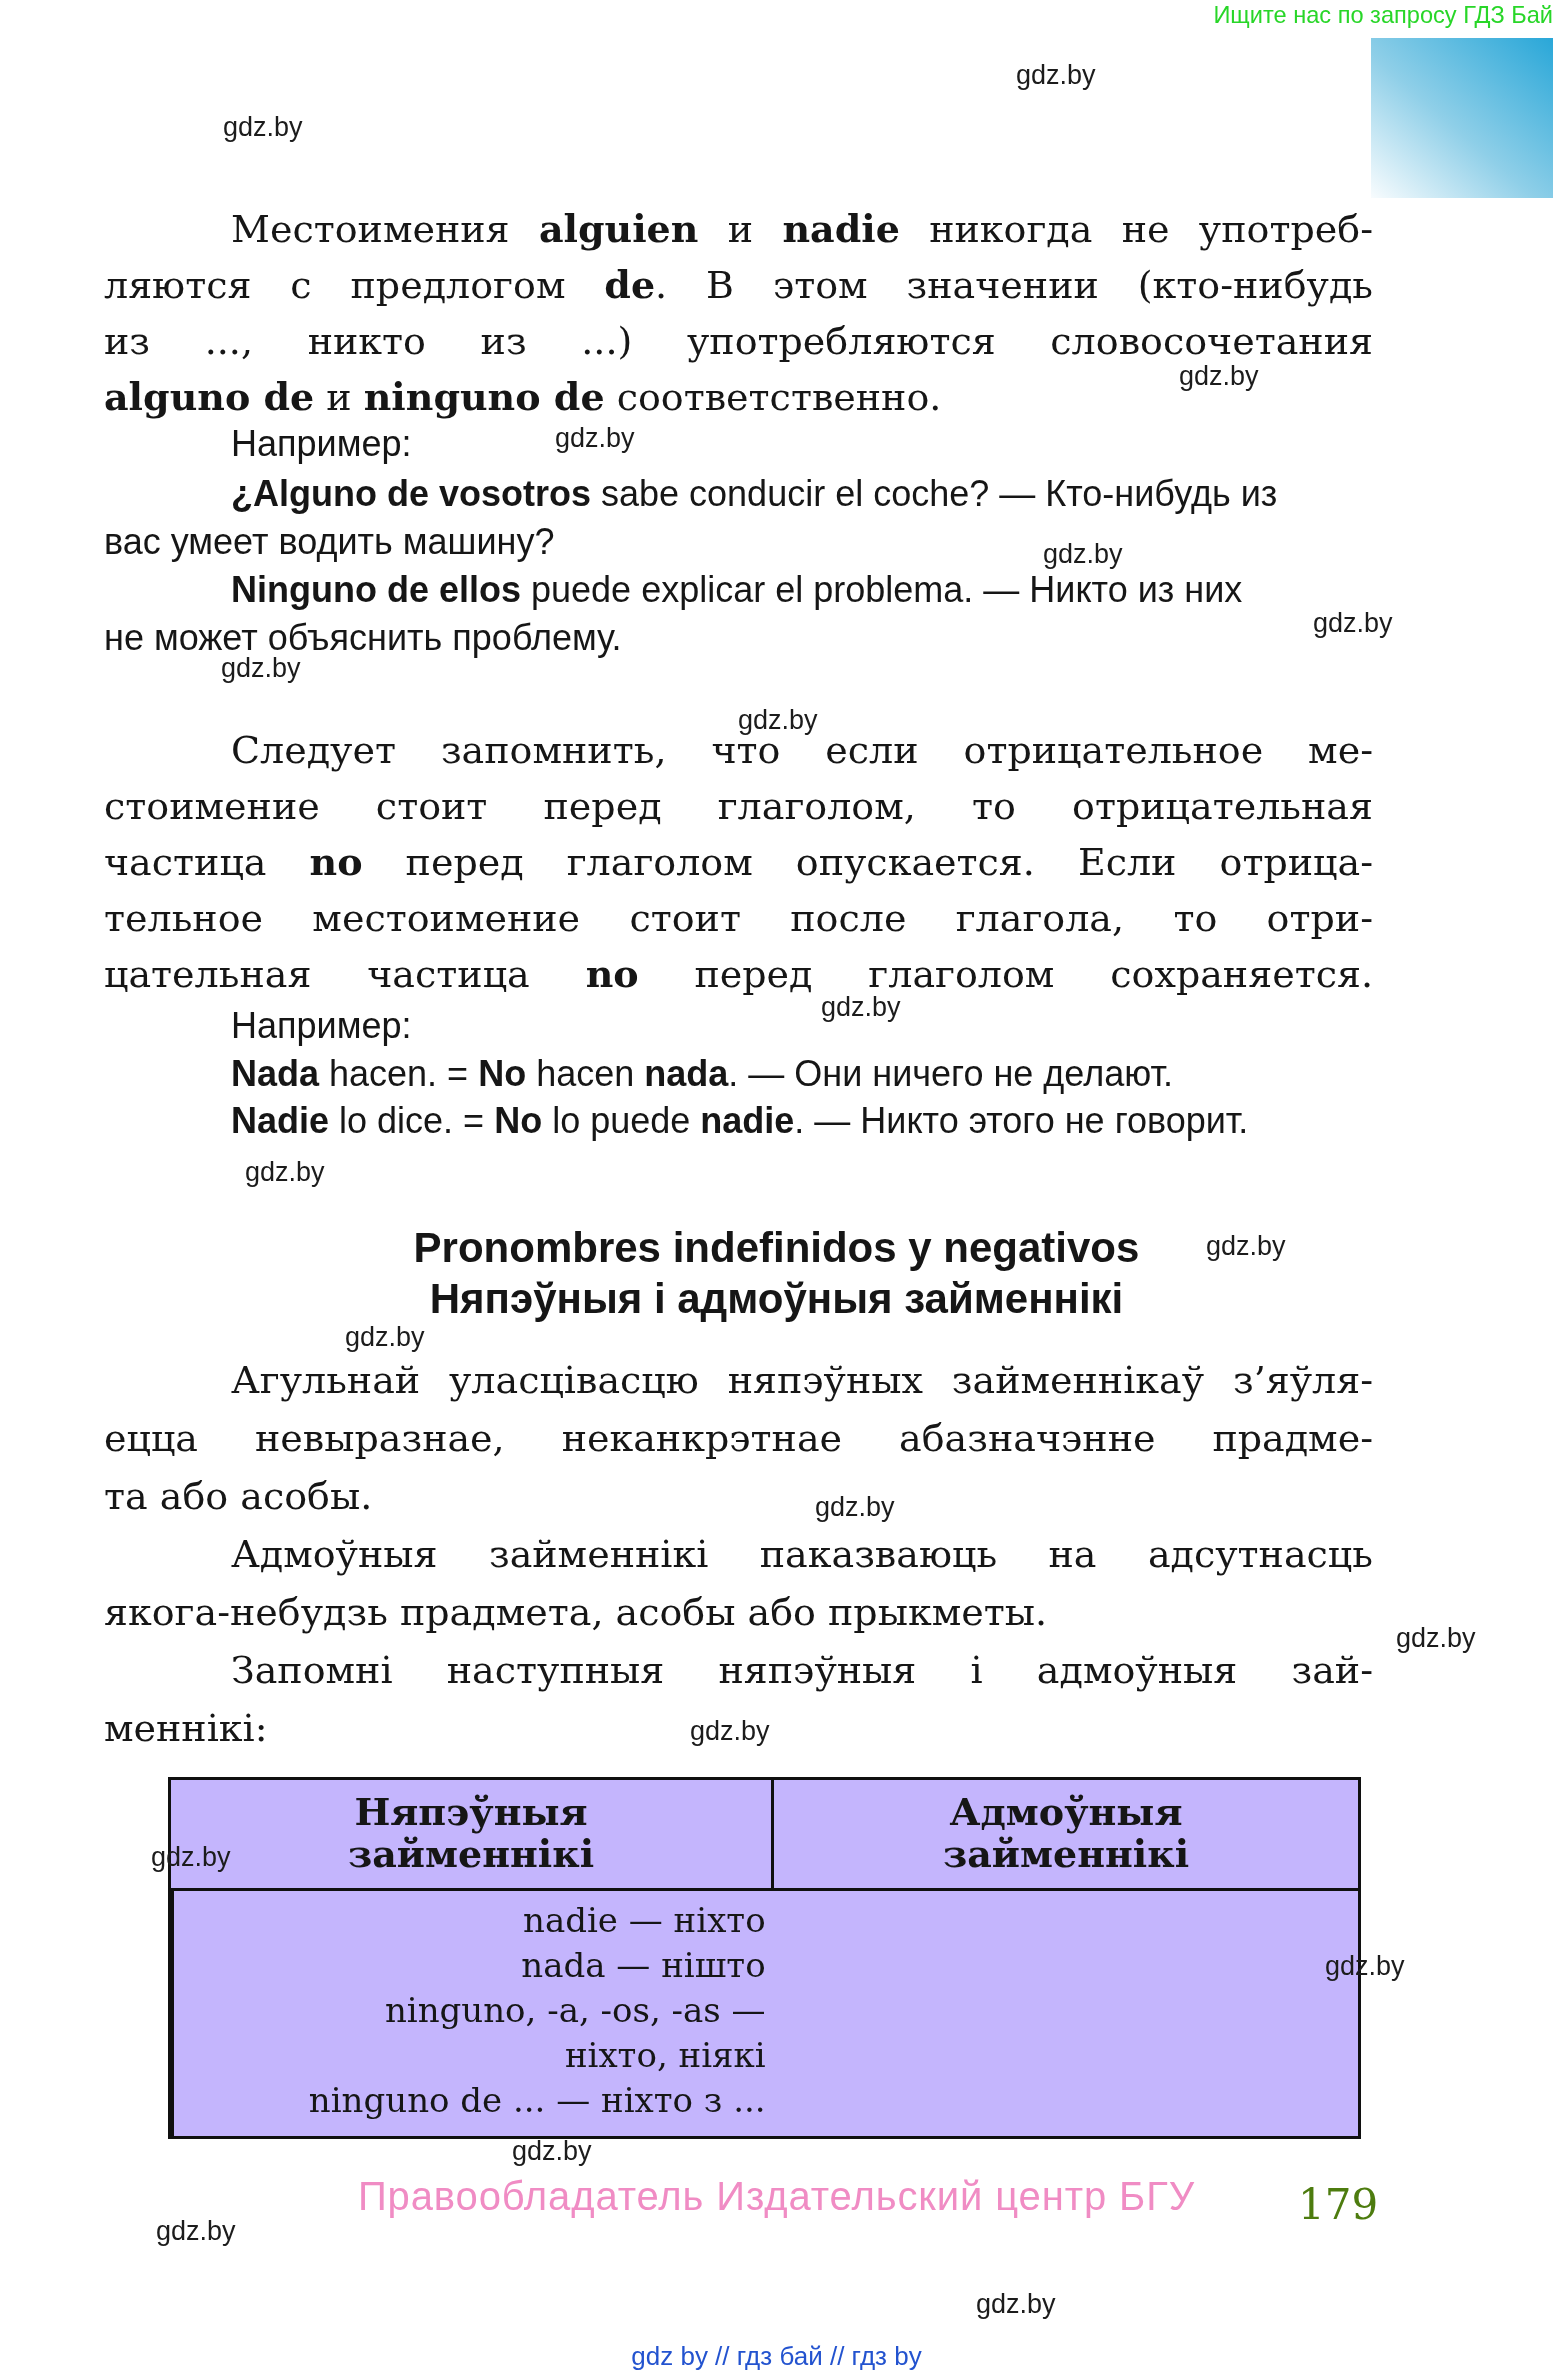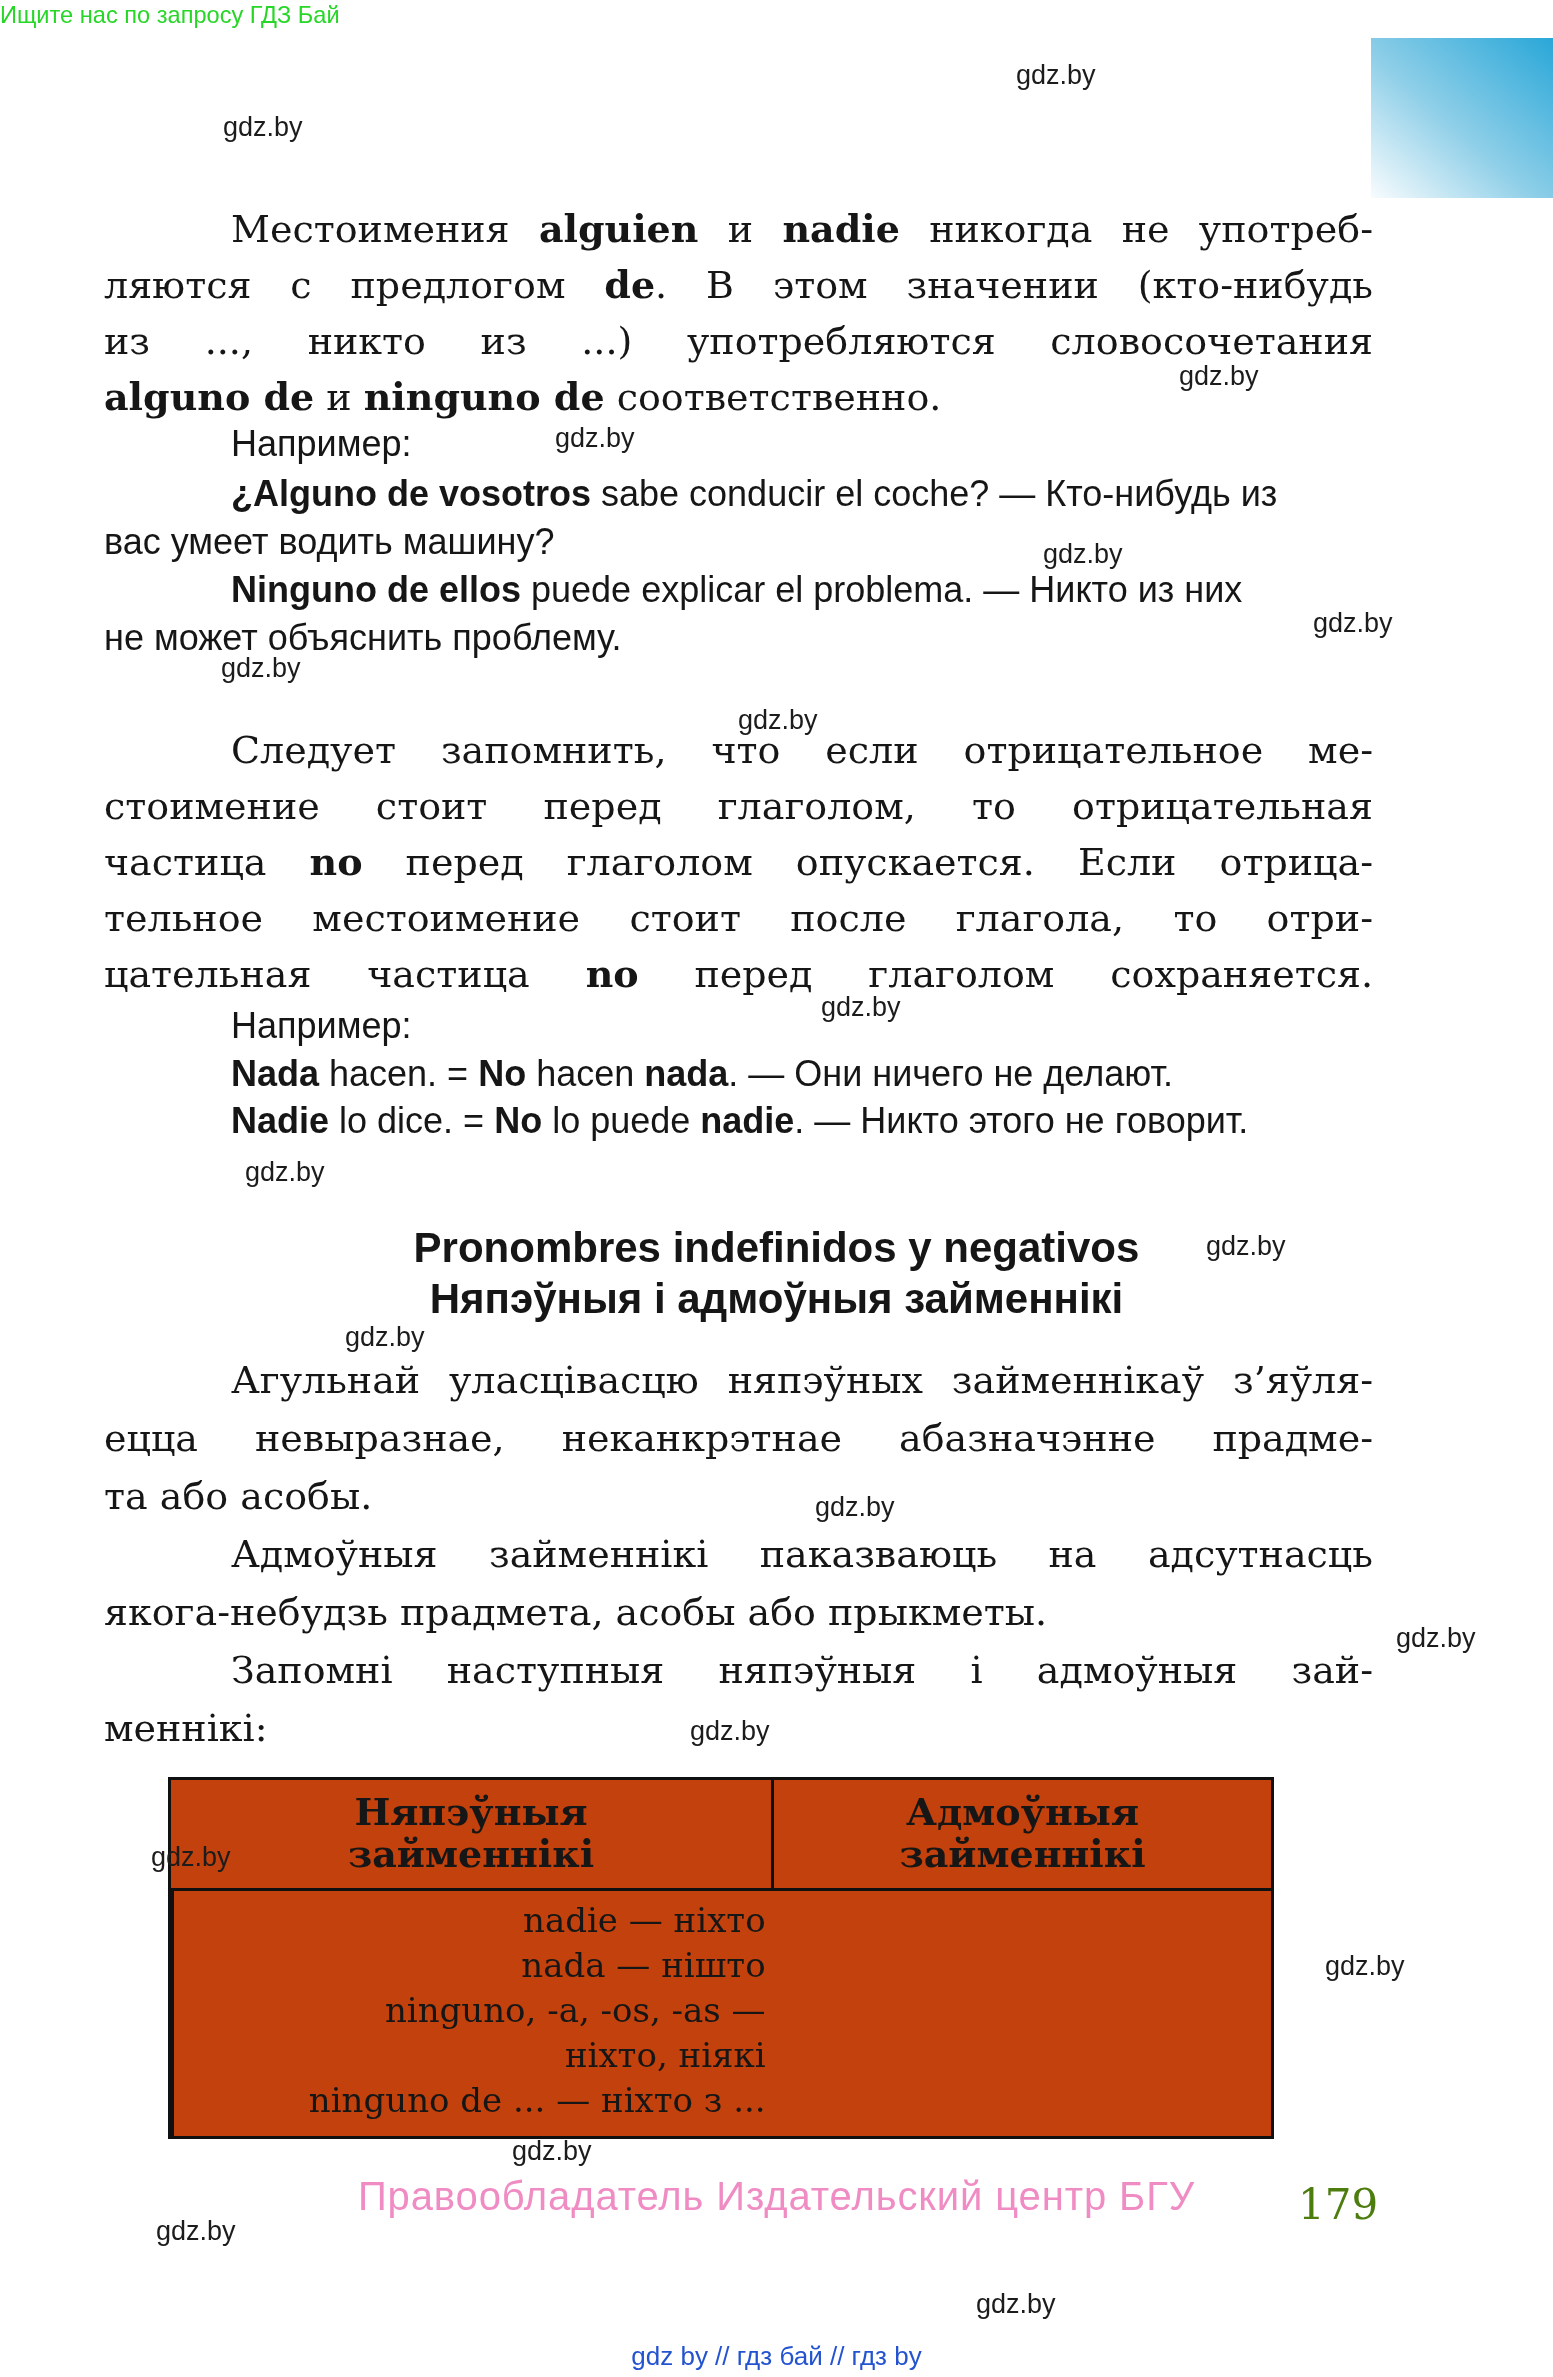--- a/index.html
+++ b/index.html
@@ -1,32 +1,32 @@
 <!DOCTYPE html>
 <html style="font-size:14.5px"><head>
 <meta charset="utf-8">
 <style>
   html,body{margin:0;padding:0;background:#e8e8e8;}
   .page{position:relative;width:1553px;height:2377px;background:#ffffff;overflow:hidden;color:#161616;margin:0 auto;}
-  .banner{position:absolute;top:1.8px;left:0;width:100%;text-align:left;
+  .banner{position:absolute;top:1.8px;left:0;width:100%;text-align:right;
           font:23.6px "Liberation Sans",sans-serif;color:#28d628;}
   .grad{position:absolute;left:1371px;top:38px;width:182px;height:160px;
         background:linear-gradient(to top right,#f8fcfe 0%,#8fcfe8 45%,#29a7d8 100%);}
   .wm{position:absolute;font:27px "Liberation Sans",sans-serif;color:#1c1c1c;z-index:6;}
   .block{position:absolute;}
   .serif{font-family:"DejaVu Serif",serif;font-size:38px;}
   .sans{font-family:"Liberation Sans",sans-serif;font-size:36px;}
   .line{white-space:nowrap;}
   .line.just{white-space:normal;text-align:justify;text-align-last:justify;}
   .line.ind{padding-left:127px;}
   .b{font-weight:bold;}
   .heading{position:absolute;left:0;top:1222px;width:1553px;text-align:center;
            font:bold 42px "Liberation Sans",sans-serif;line-height:51px;}
-  .table{position:absolute;left:168px;top:1777px;width:1106px;box-sizing:border-box;
-         border:3.6px solid #101010;display:grid;grid-template-columns:600px 1fr;z-index:4;background:#c2410c;}
+  .table{position:absolute;left:168px;top:1777px;width:1193px;box-sizing:border-box;
+         border:3.6px solid #101010;display:grid;grid-template-columns:600px 1fr;z-index:4;background:#c4b5fd;}
   .cell{box-sizing:border-box;}
   .cell.rightcol{border-left:3.6px solid #101010;}
   .cell.head{border-bottom:3.6px solid #101010;text-align:center;
              font-family:"DejaVu Serif",serif;font-weight:bold;font-size:38px;
              line-height:42px;padding:11px 0 12.7px 0;}
   .cell.bodycell{font-family:"DejaVu Serif",serif;font-size:34px;line-height:45px;
                  padding:7.3px 5.4px 12.7px 14.5px;}
   .cell.bodycell.rightcol{padding-left:6px;text-align:right;}
   .footer-pink{position:absolute;left:0;top:2174px;width:1553px;text-align:center;
                font:40px "Liberation Sans",sans-serif;color:#f08cc4;letter-spacing:0.9px;}

